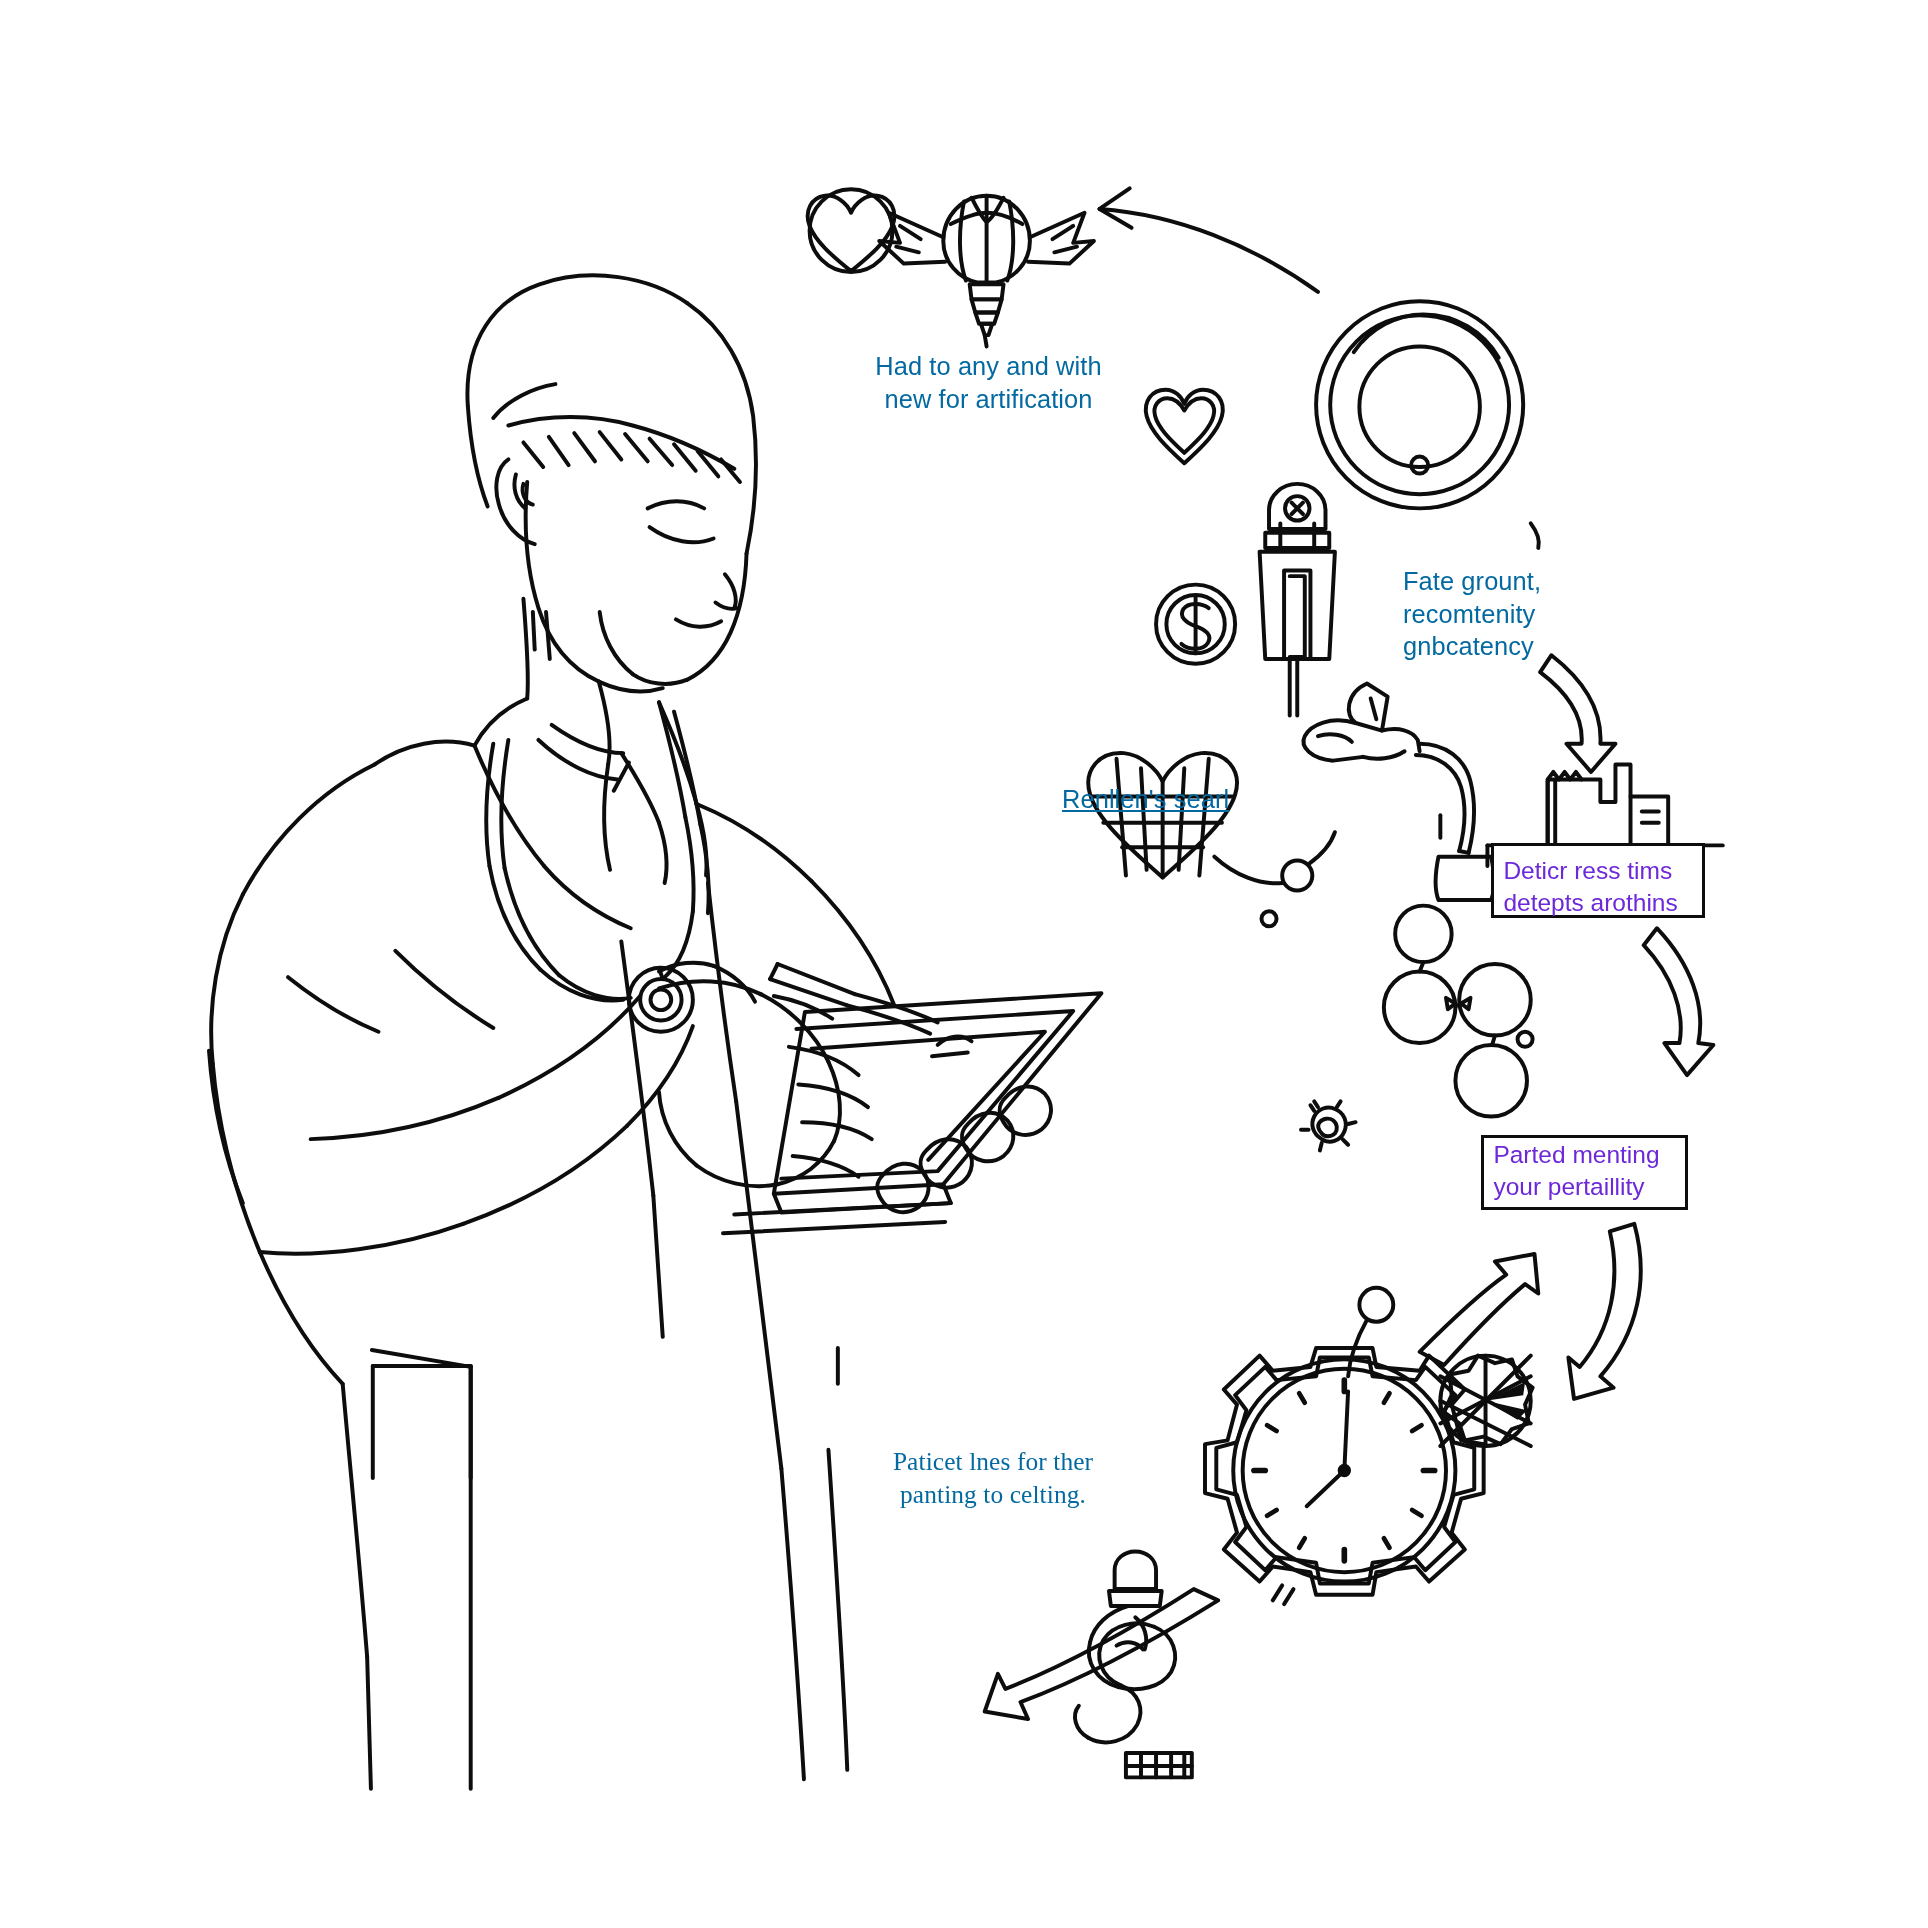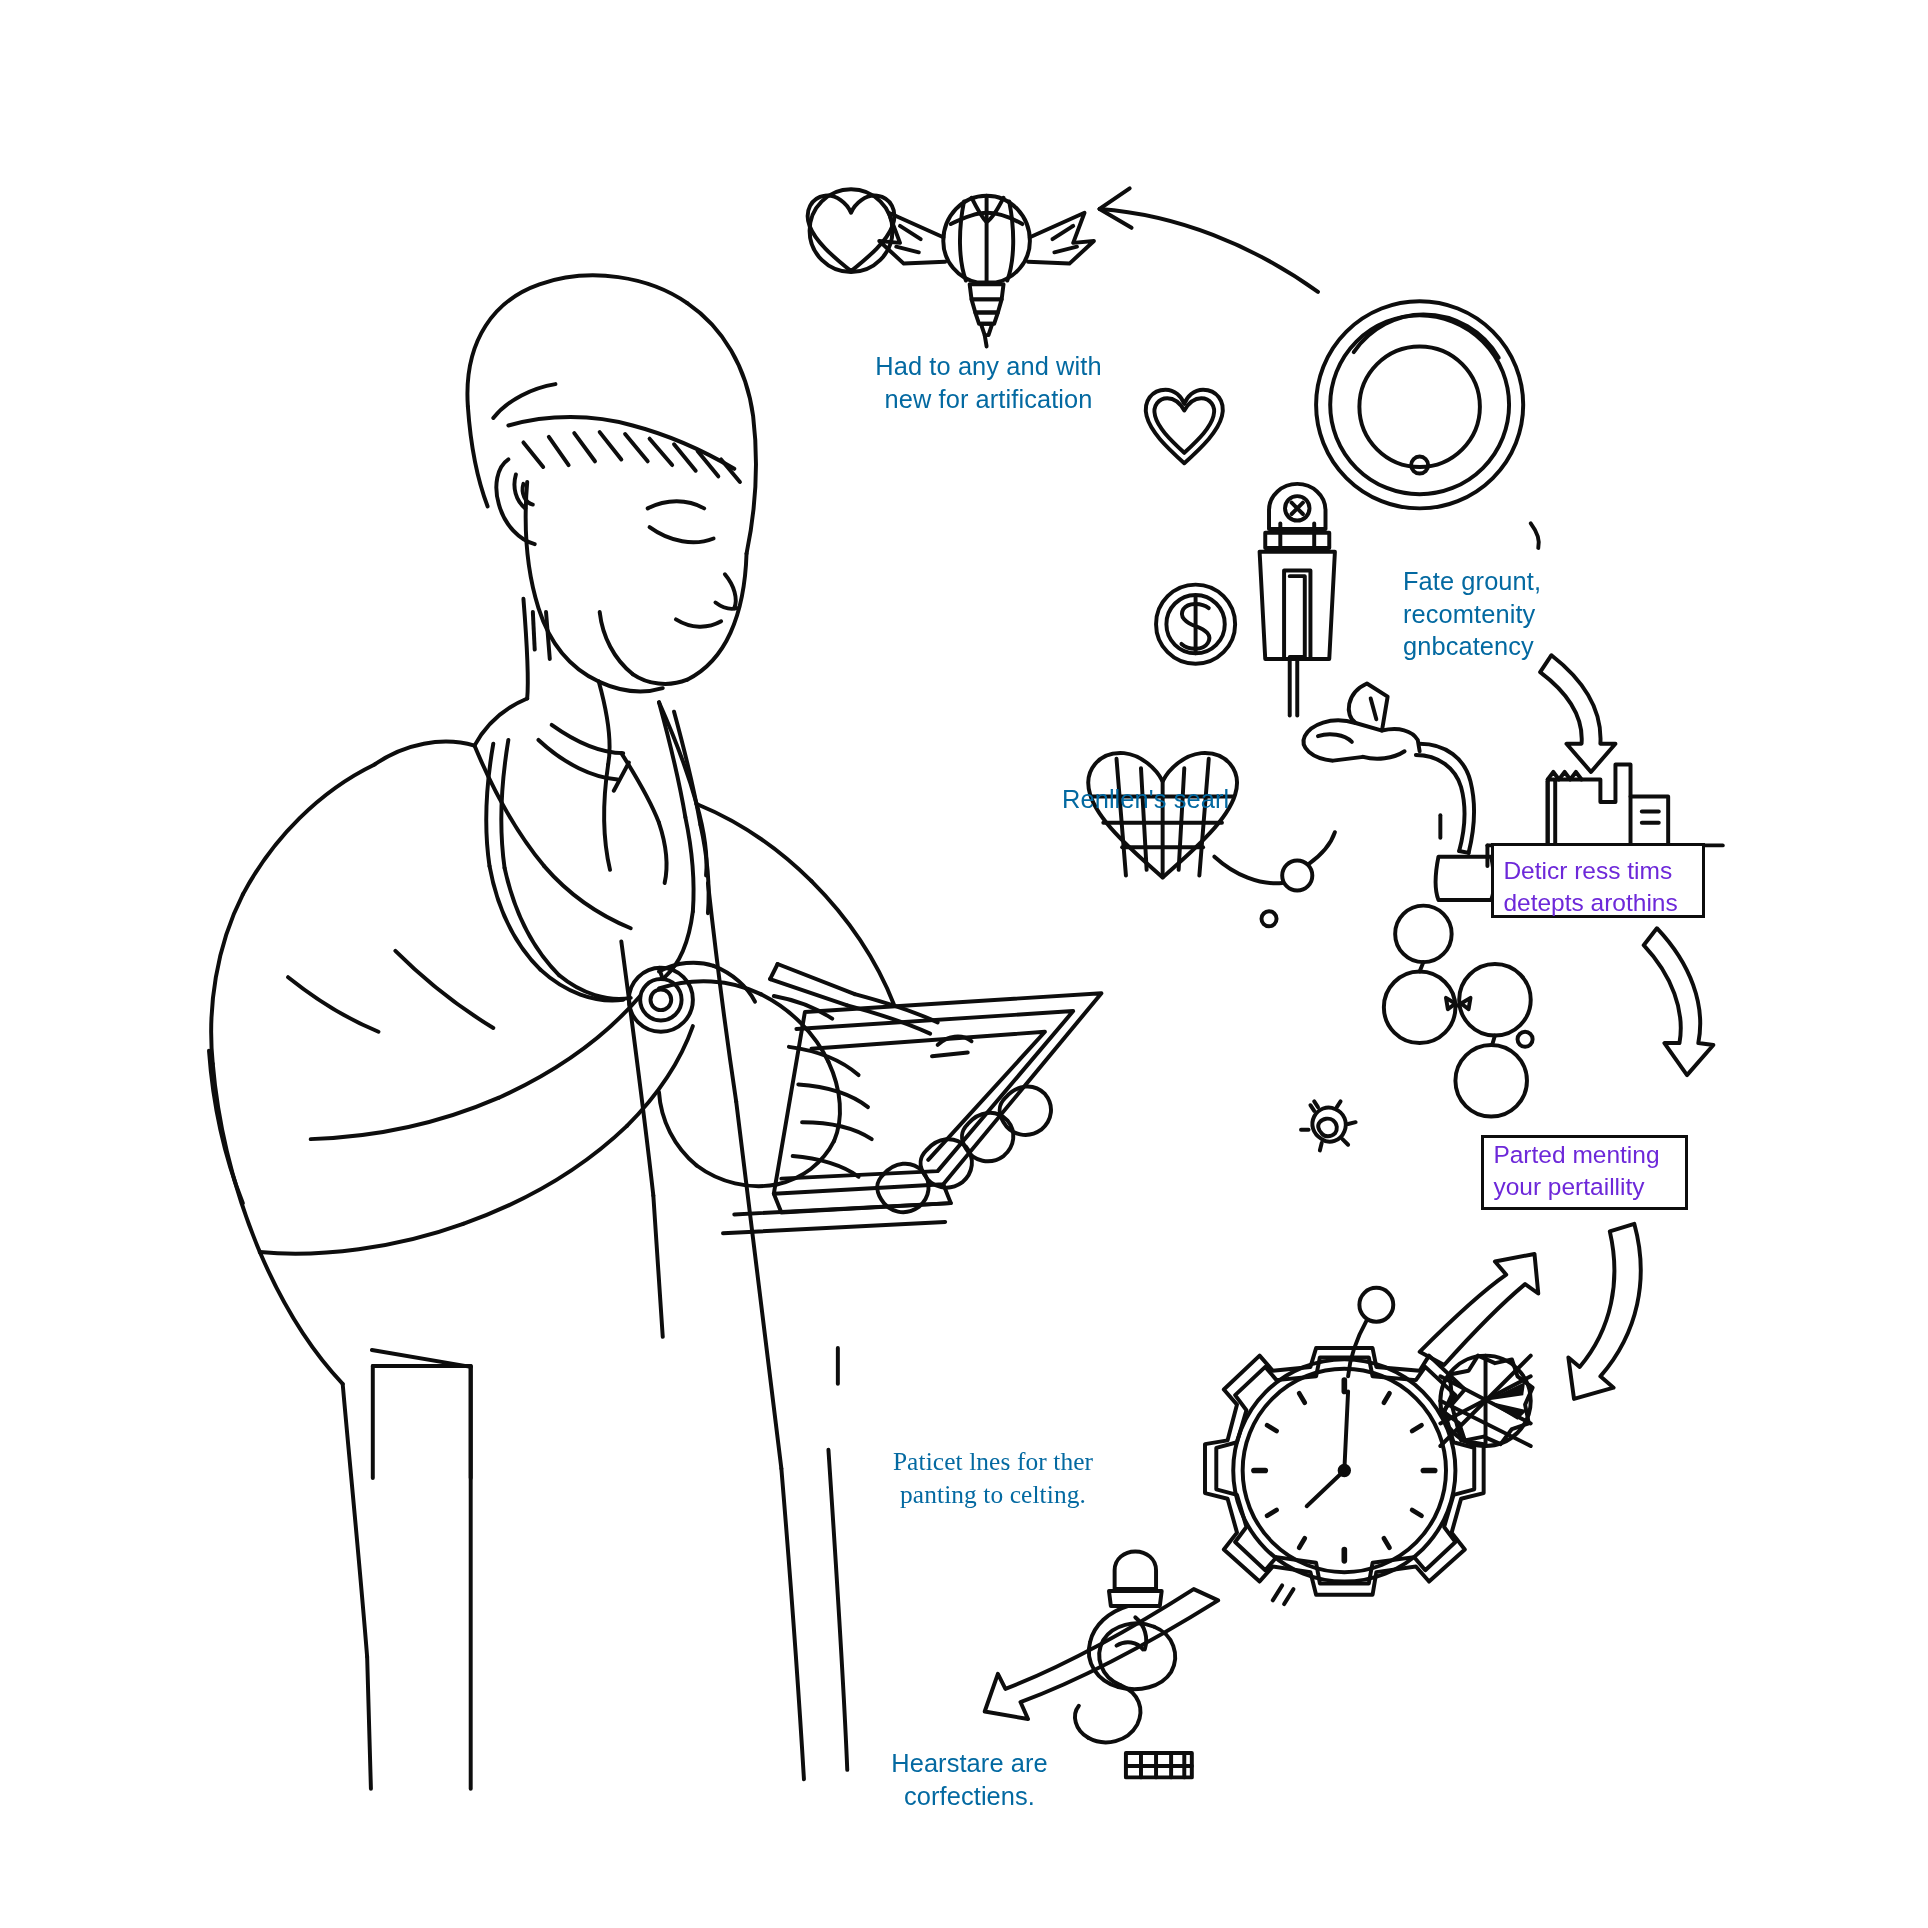--- a/index.html
+++ b/index.html
@@ -443,28 +443,26 @@
 
 </svg>
 
 <div class="lbl lbl-28" style="left:852px;top:350px;width:273px;">Had to any and with
 new for artification</div>
 
 <div class="lbl lbl-28" style="left:1403px;top:565px;width:226px;text-align:left;">Fate grount,
 recomtenity
 gnbcatency</div>
 
-<div class="lbl lbl-28" style="left:1062px;top:783px;width:217px;text-align:left;">Renllen's searl</div>
+<div class="lbl lbl-28" style="left:1062px;top:783px;width:217px;text-align:left;text-decoration:underline;">Renllen's searl</div>
 
 
 <div class="lbl lbl-28" style="left:852px;top:1445px;width:282px;font-family:Liberation Serif, serif;">Paticet lnes for ther
 panting to celting.</div>
 
-<div class="lbl lbl-28" style="left:847px;top:1747px;width:245px;">Hearstare are
-corfectiens.</div>
 
 <div style="position:absolute;left:1491px;top:843px;width:214px;height:75px;border:3.8px solid #0d0d0d;background:#ffffff;box-sizing:border-box;">
   <div class="boxlbl" style="left:9.4px;top:9.4px;width:202px;">Deticr ress tims
 detepts arothins</div>
 </div>
 
 <div style="position:absolute;left:1481px;top:1135px;width:207px;height:75px;border:3.8px solid #0d0d0d;background:#ffffff;box-sizing:border-box;">
   <div class="boxlbl" style="left:9.4px;top:1px;width:196px;">Parted menting
 your pertaillity</div>
 </div>

